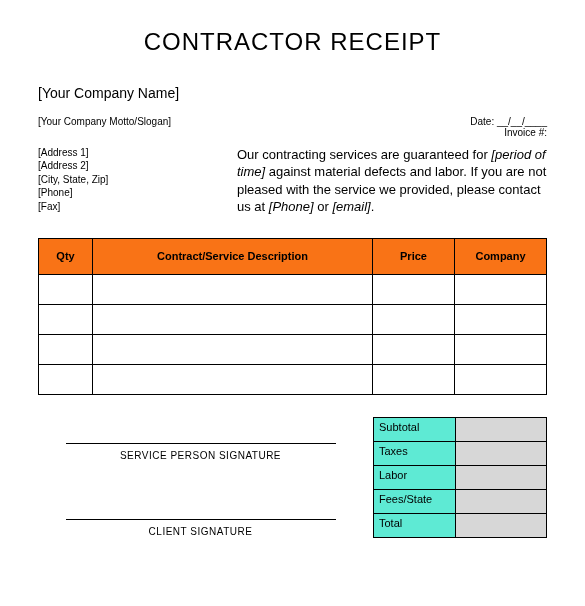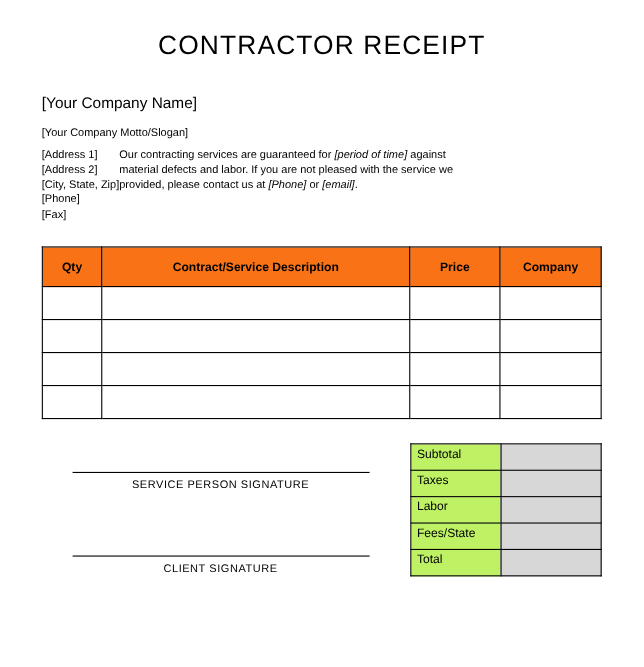--- a/index.html
+++ b/index.html
@@ -30,26 +30,26 @@
   .company-block { font-size: 14px; line-height: 1.4; }
   .meta-block { font-size: 10px; text-align: right; }
   .motto-row {
     display: flex;
     justify-content: space-between;
     margin-top: 12px;
     font-size: 10px;
   }
   .addr-guarantee {
     display: flex;
-    justify-content: flex-start;
+    justify-content: space-between;
     margin-top: 8px;
   }
   .addr { font-size: 10px; line-height: 1.35; }
   .guarantee {
-    font-size: 10px;
+    font-size: 13px;
     max-width: 310px;
     text-align: left;
     line-height: 1.35;
   }
   .italic { font-style: italic; }
   table {
     width: 100%;
     border-collapse: collapse;
     margin-top: 22px;
   }
@@ -92,21 +92,21 @@
     width: 270px;
     margin-left: auto;
     margin-right: auto;
   }
   .totals {
     width: 174px;
     border-collapse: collapse;
   }
   .totals td {
     border: 1px solid #000;
-    background: #bef264;
+    background: #5eead4;
     height: 24px;
     font-size: 11px;
     padding: 3px 5px;
     vertical-align: top;
   }
   .totals td.val { background: #d7d7d7; }
   .totals-label { width: 82px; }
   .totals-val { width: 92px; }
 </style>
 </head>
@@ -115,20 +115,24 @@
 <div class="page">
   <div class="title">CONTRACTOR RECEIPT</div>
 
   <div class="header-row">
     <div class="company-block">[Your Company Name]</div>
     <div class="meta-block"></div>
   </div>
 
   <div class="motto-row">
     <div>[Your Company Motto/Slogan]</div>
+    <div style="text-align:right;">
+      <div>Date: __/__/____</div>
+      <div>Invoice #:</div>
+    </div>
   </div>
 
   <div class="addr-guarantee">
     <div class="addr">
       <div>[Address 1]</div>
       <div>[Address 2]</div>
       <div>[City, State, Zip]</div>
       <div>[Phone]</div>
       <div>[Fax]</div>
     </div>

